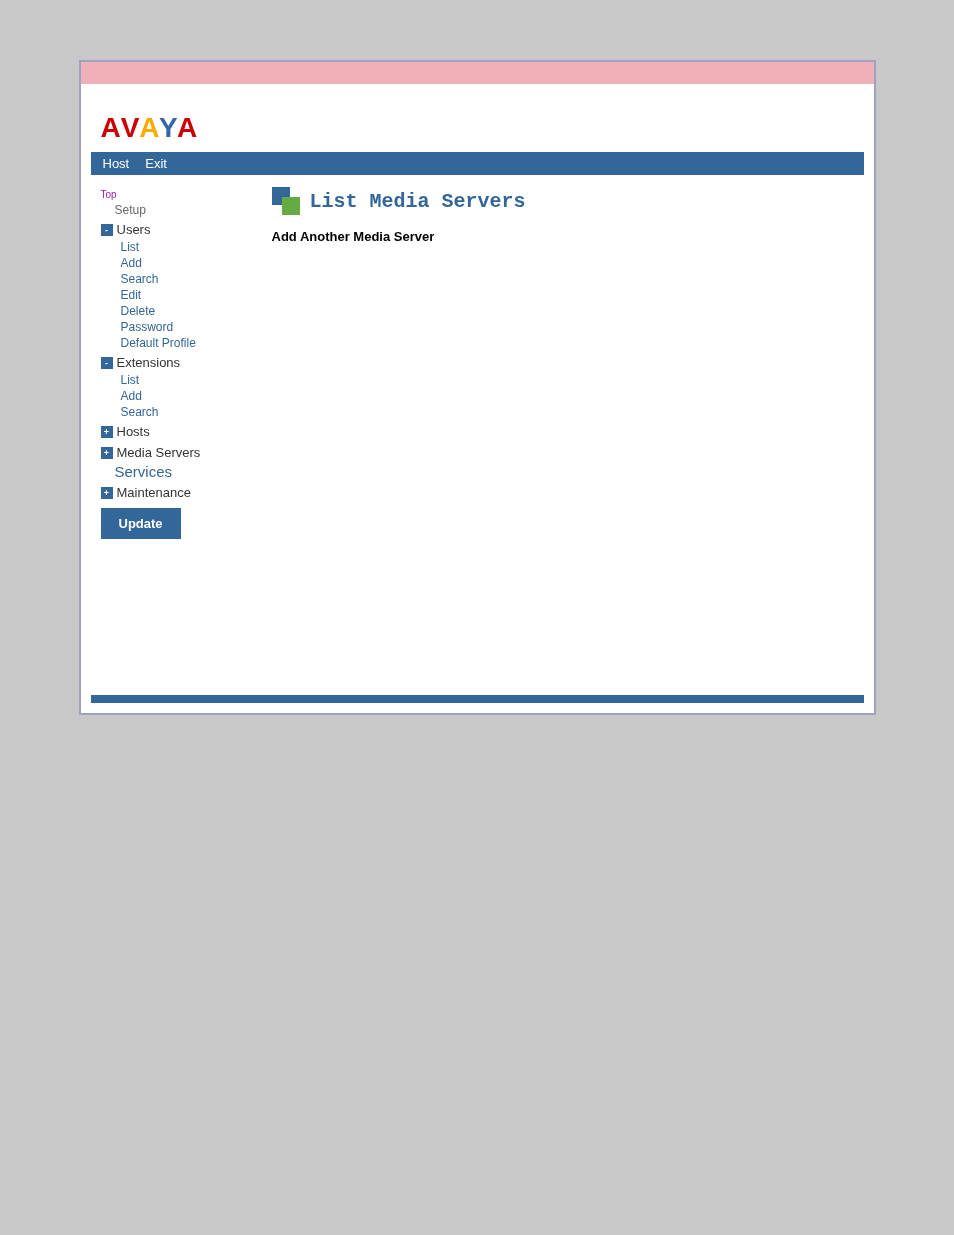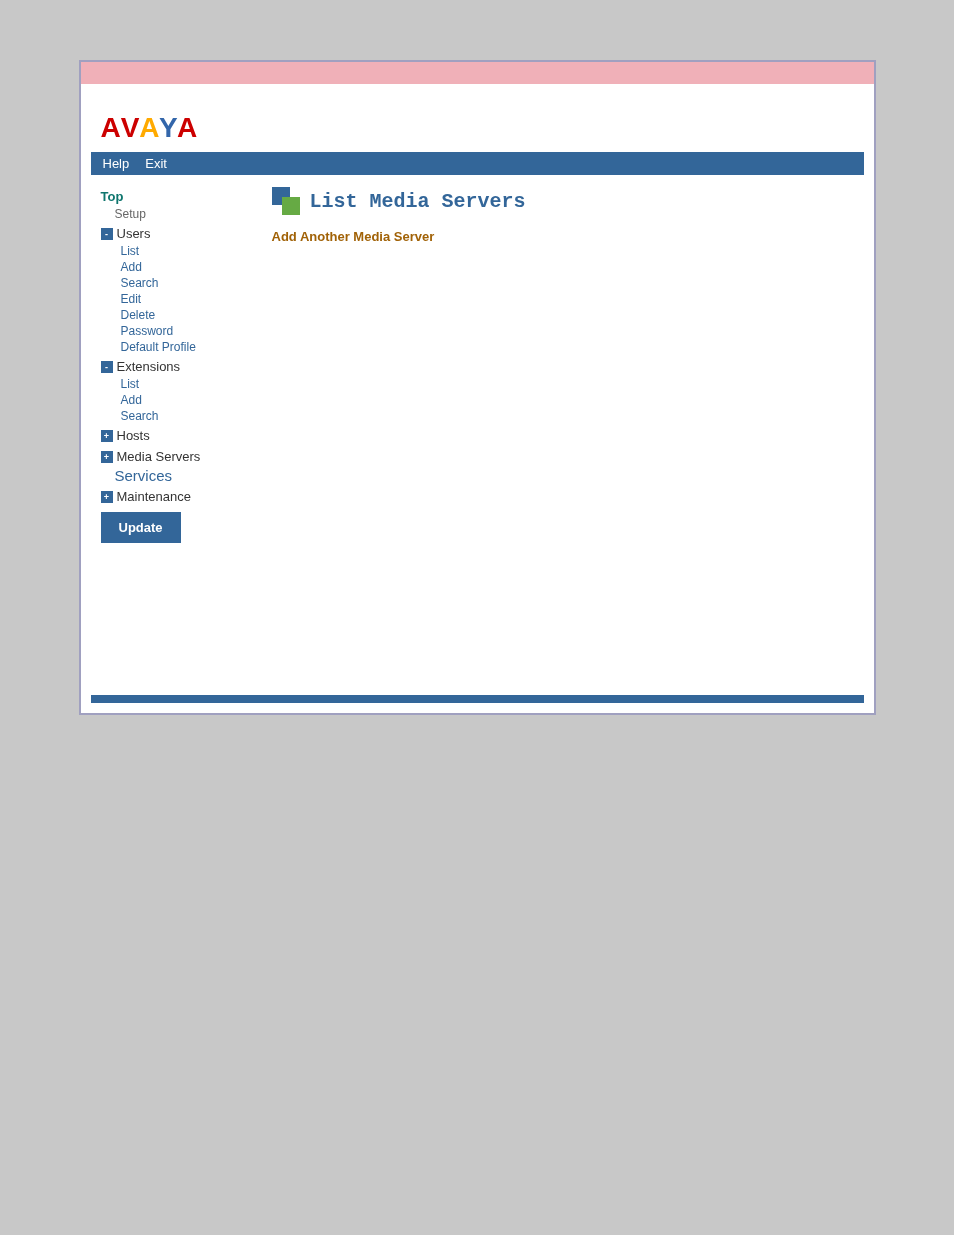--- a/index.html
+++ b/index.html
@@ -79,23 +79,23 @@
     }
 
     
     .sidebar {
       width: 155px;
       min-width: 155px;
       padding-right: 8px;
     }
 
     .sidebar-top {
-      font-weight: bold;
-      color: #0f766e;
-      font-size: 13px;
+      font-weight: normal;
+      color: #a21caf;
+      font-size: 10px;
       padding: 2px 0 2px 0;
     }
 
     .sidebar-section-label {
       display: flex;
       align-items: center;
       gap: 4px;
       font-weight: normal;
       color: #333;
       font-size: 13px;
@@ -216,21 +216,21 @@
       background: #f0f4f8;
     }
 
     .data-table td a {
       color: #336699;
       text-decoration: none;
       margin-right: 6px;
     }
 
     .add-link {
-      color: #a16207;
+      color: #000000;
       font-weight: bold;
       text-decoration: none;
       font-size: 13px;
     }
 
     
     .footer-bar {
       background: #336699;
       height: 8px;
       width: 100%;
@@ -254,21 +254,21 @@
 
     <div class="browser-body">
 
       <div class="logo-area">
         <div class="avaya-logo">
           <span class="a1">A</span><span class="v">V</span><span class="a2">A</span><span class="y">Y</span><span class="a3">A</span>
         </div>
       </div>
 
       <div class="top-nav">
-        <a href="#">Help</a>
+        <a href="#">Host</a>
         <a href="#">Exit</a>
       </div>
 
       <div class="main-content">
 
         <div class="sidebar">
           <div class="sidebar-top">Top</div>
           <div class="sidebar-setup">Setup</div>
 
           

